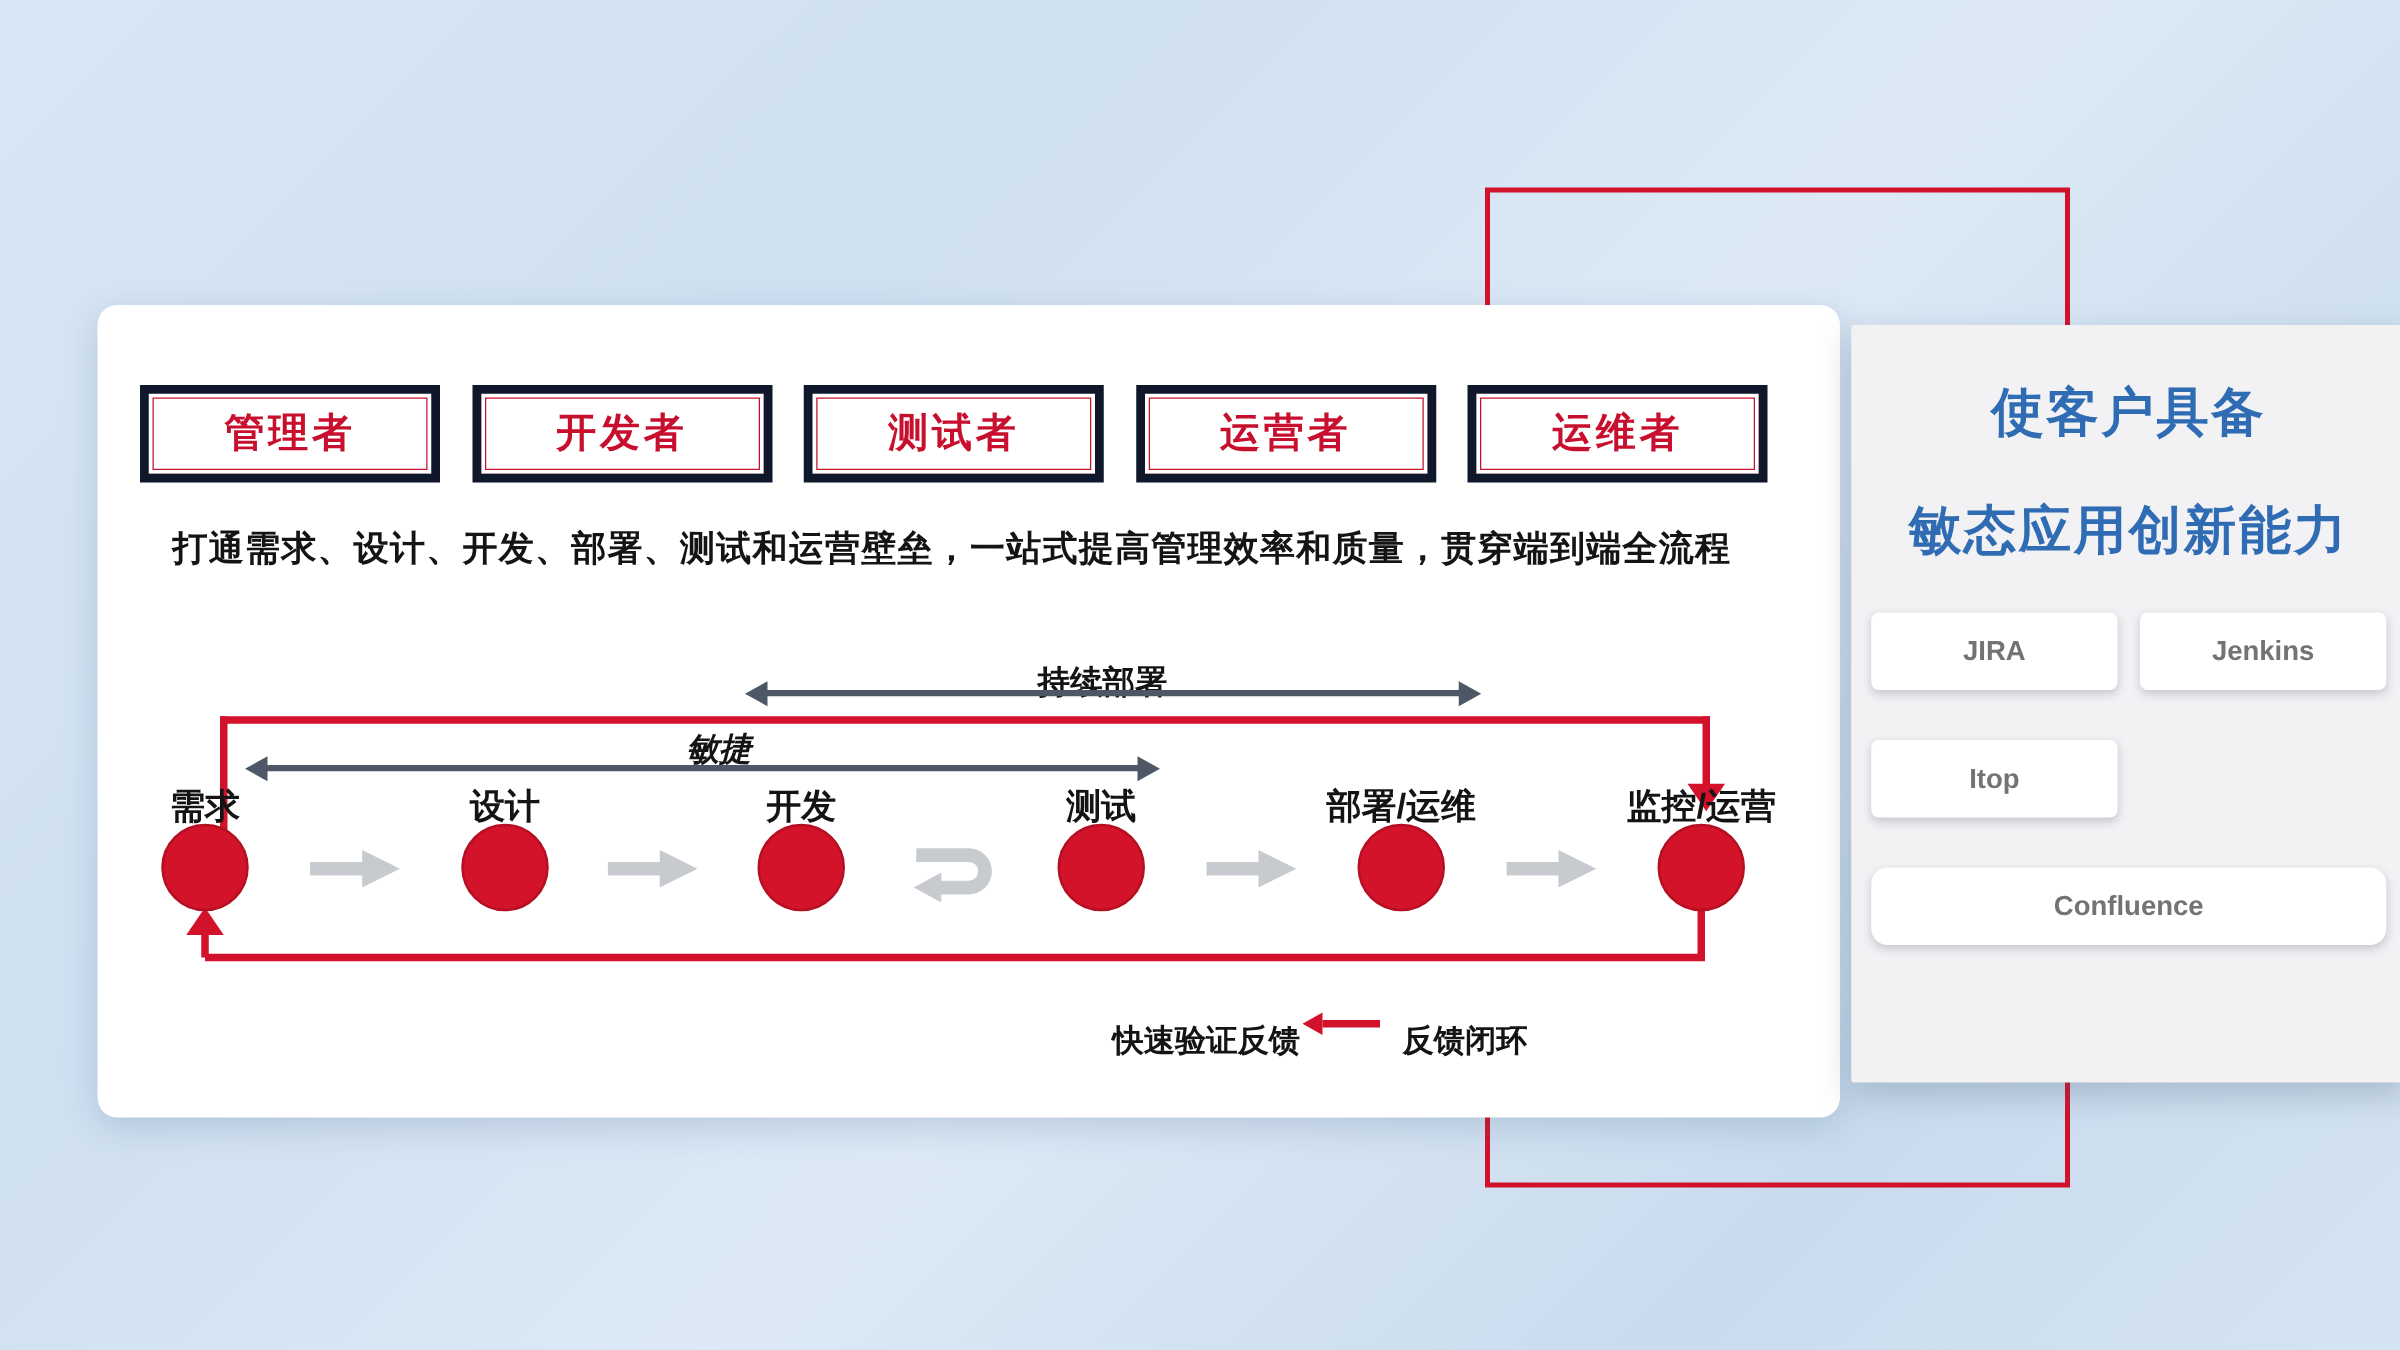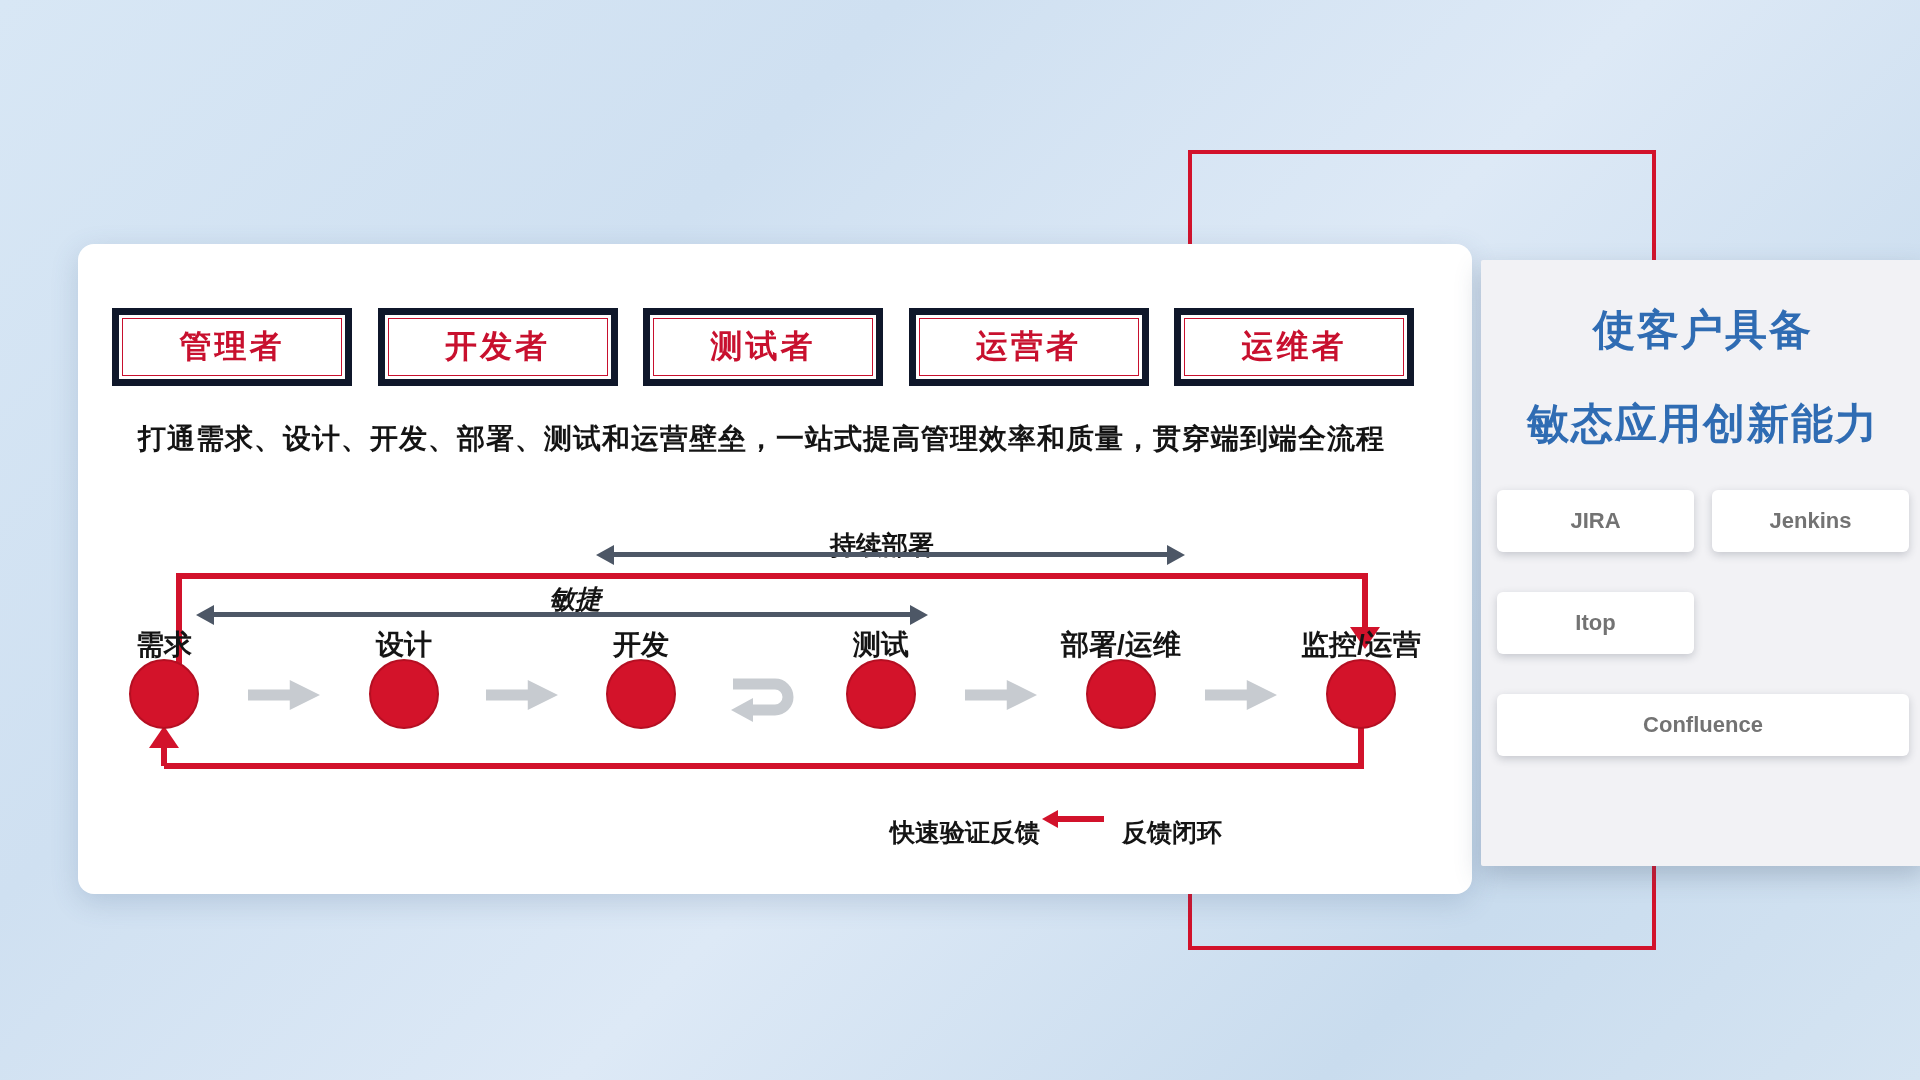--- a/index.html
+++ b/index.html
@@ -143,21 +143,21 @@
     position:absolute; left:16px; right:16px; top:230px;
     display:flex; flex-wrap:wrap; gap:40px 18px;
   }
   .tool {
     height:62px; background:#ffffff; border-radius:6px;
     box-shadow:0 3px 8px rgba(40,50,70,.22);
     display:flex; align-items:center; justify-content:center;
     font-size:22px; font-weight:700; color:#737373;
   }
   .tool.half { width:calc(50% - 9px); }
-  .tool.full { width:100%; }
+  .tool.full { width:100%;border-radius:13px; }
 </style>
 </head>
 <body>
 
 <div class="red-frame"></div>
 
 <div class="main-panel">
 
   <div class="roles">
     <div class="role-box">

